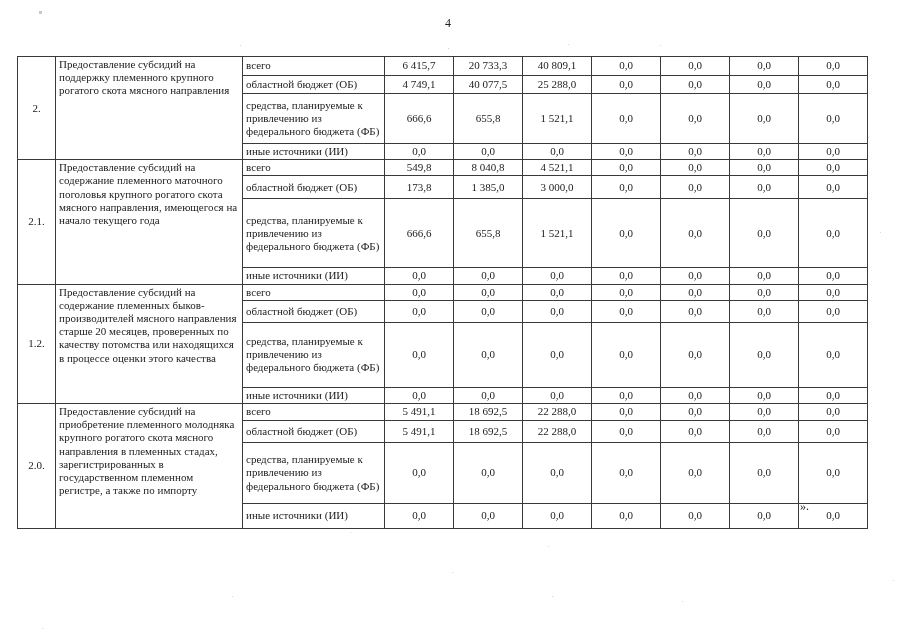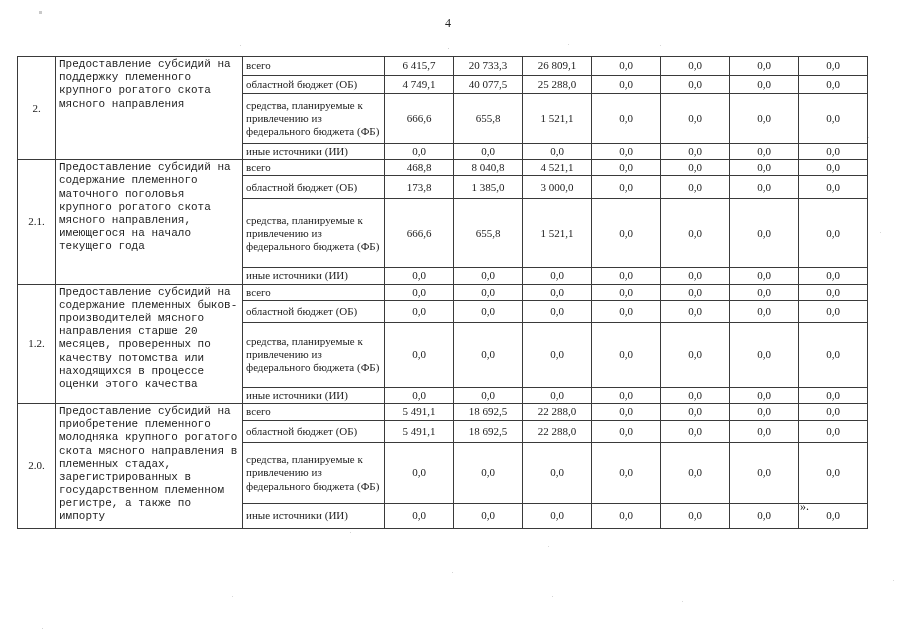--- a/index.html
+++ b/index.html
@@ -43,21 +43,20 @@
   td.col-num {
     width: 31px;
     text-align: center;
     vertical-align: middle;
     padding: 1px 2px;
   }
   td.col-desc {
     width: 180px;
     vertical-align: top;
     padding: 2px 4px 2px 4px;
-    font-family: Liberation Mono, monospace;
   }
   td.col-label {
     width: 135px;
     vertical-align: middle;
     padding: 1px 3px;
   }
   td.col-val {
     width: 62px;
     text-align: center;
     vertical-align: middle;
@@ -101,21 +100,21 @@
   <div class="scan-noise"></div>
   <div class="page-number">4</div>
   <table class="subsidy-table">
     <tbody id="table-body">
         <tr style="height: 19px;">
           <td class="col-num" rowspan="4">2.</td>
           <td class="col-desc" rowspan="4">Предоставление субсидий на поддержку племенного крупного рогатого скота мясного направления</td>
           <td class="col-label">всего</td>
           <td class="col-val">6 415,7</td>
           <td class="col-val">20 733,3</td>
-          <td class="col-val">26 809,1</td>
+          <td class="col-val">40 809,1</td>
           <td class="col-val">0,0</td>
           <td class="col-val">0,0</td>
           <td class="col-val">0,0</td>
           <td class="col-val">0,0</td>
         </tr>
         <tr style="height: 18px;">
           <td class="col-label">областной бюджет (ОБ)</td>
           <td class="col-val">4 749,1</td>
           <td class="col-val">40 077,5</td>
           <td class="col-val">25 288,0</td>
@@ -141,21 +140,21 @@
           <td class="col-val">0,0</td>
           <td class="col-val">0,0</td>
           <td class="col-val">0,0</td>
           <td class="col-val">0,0</td>
           <td class="col-val">0,0</td>
         </tr>
         <tr style="height: 16px;">
           <td class="col-num" rowspan="4">2.1.</td>
           <td class="col-desc" rowspan="4">Предоставление субсидий на содержание племенного маточного поголовья крупного рогатого скота мясного направления, имеющегося на начало текущего года</td>
           <td class="col-label">всего</td>
-          <td class="col-val">468,8</td>
+          <td class="col-val">549,8</td>
           <td class="col-val">8 040,8</td>
           <td class="col-val">4 521,1</td>
           <td class="col-val">0,0</td>
           <td class="col-val">0,0</td>
           <td class="col-val">0,0</td>
           <td class="col-val">0,0</td>
         </tr>
         <tr style="height: 23px;">
           <td class="col-label">областной бюджет (ОБ)</td>
           <td class="col-val">173,8</td>

